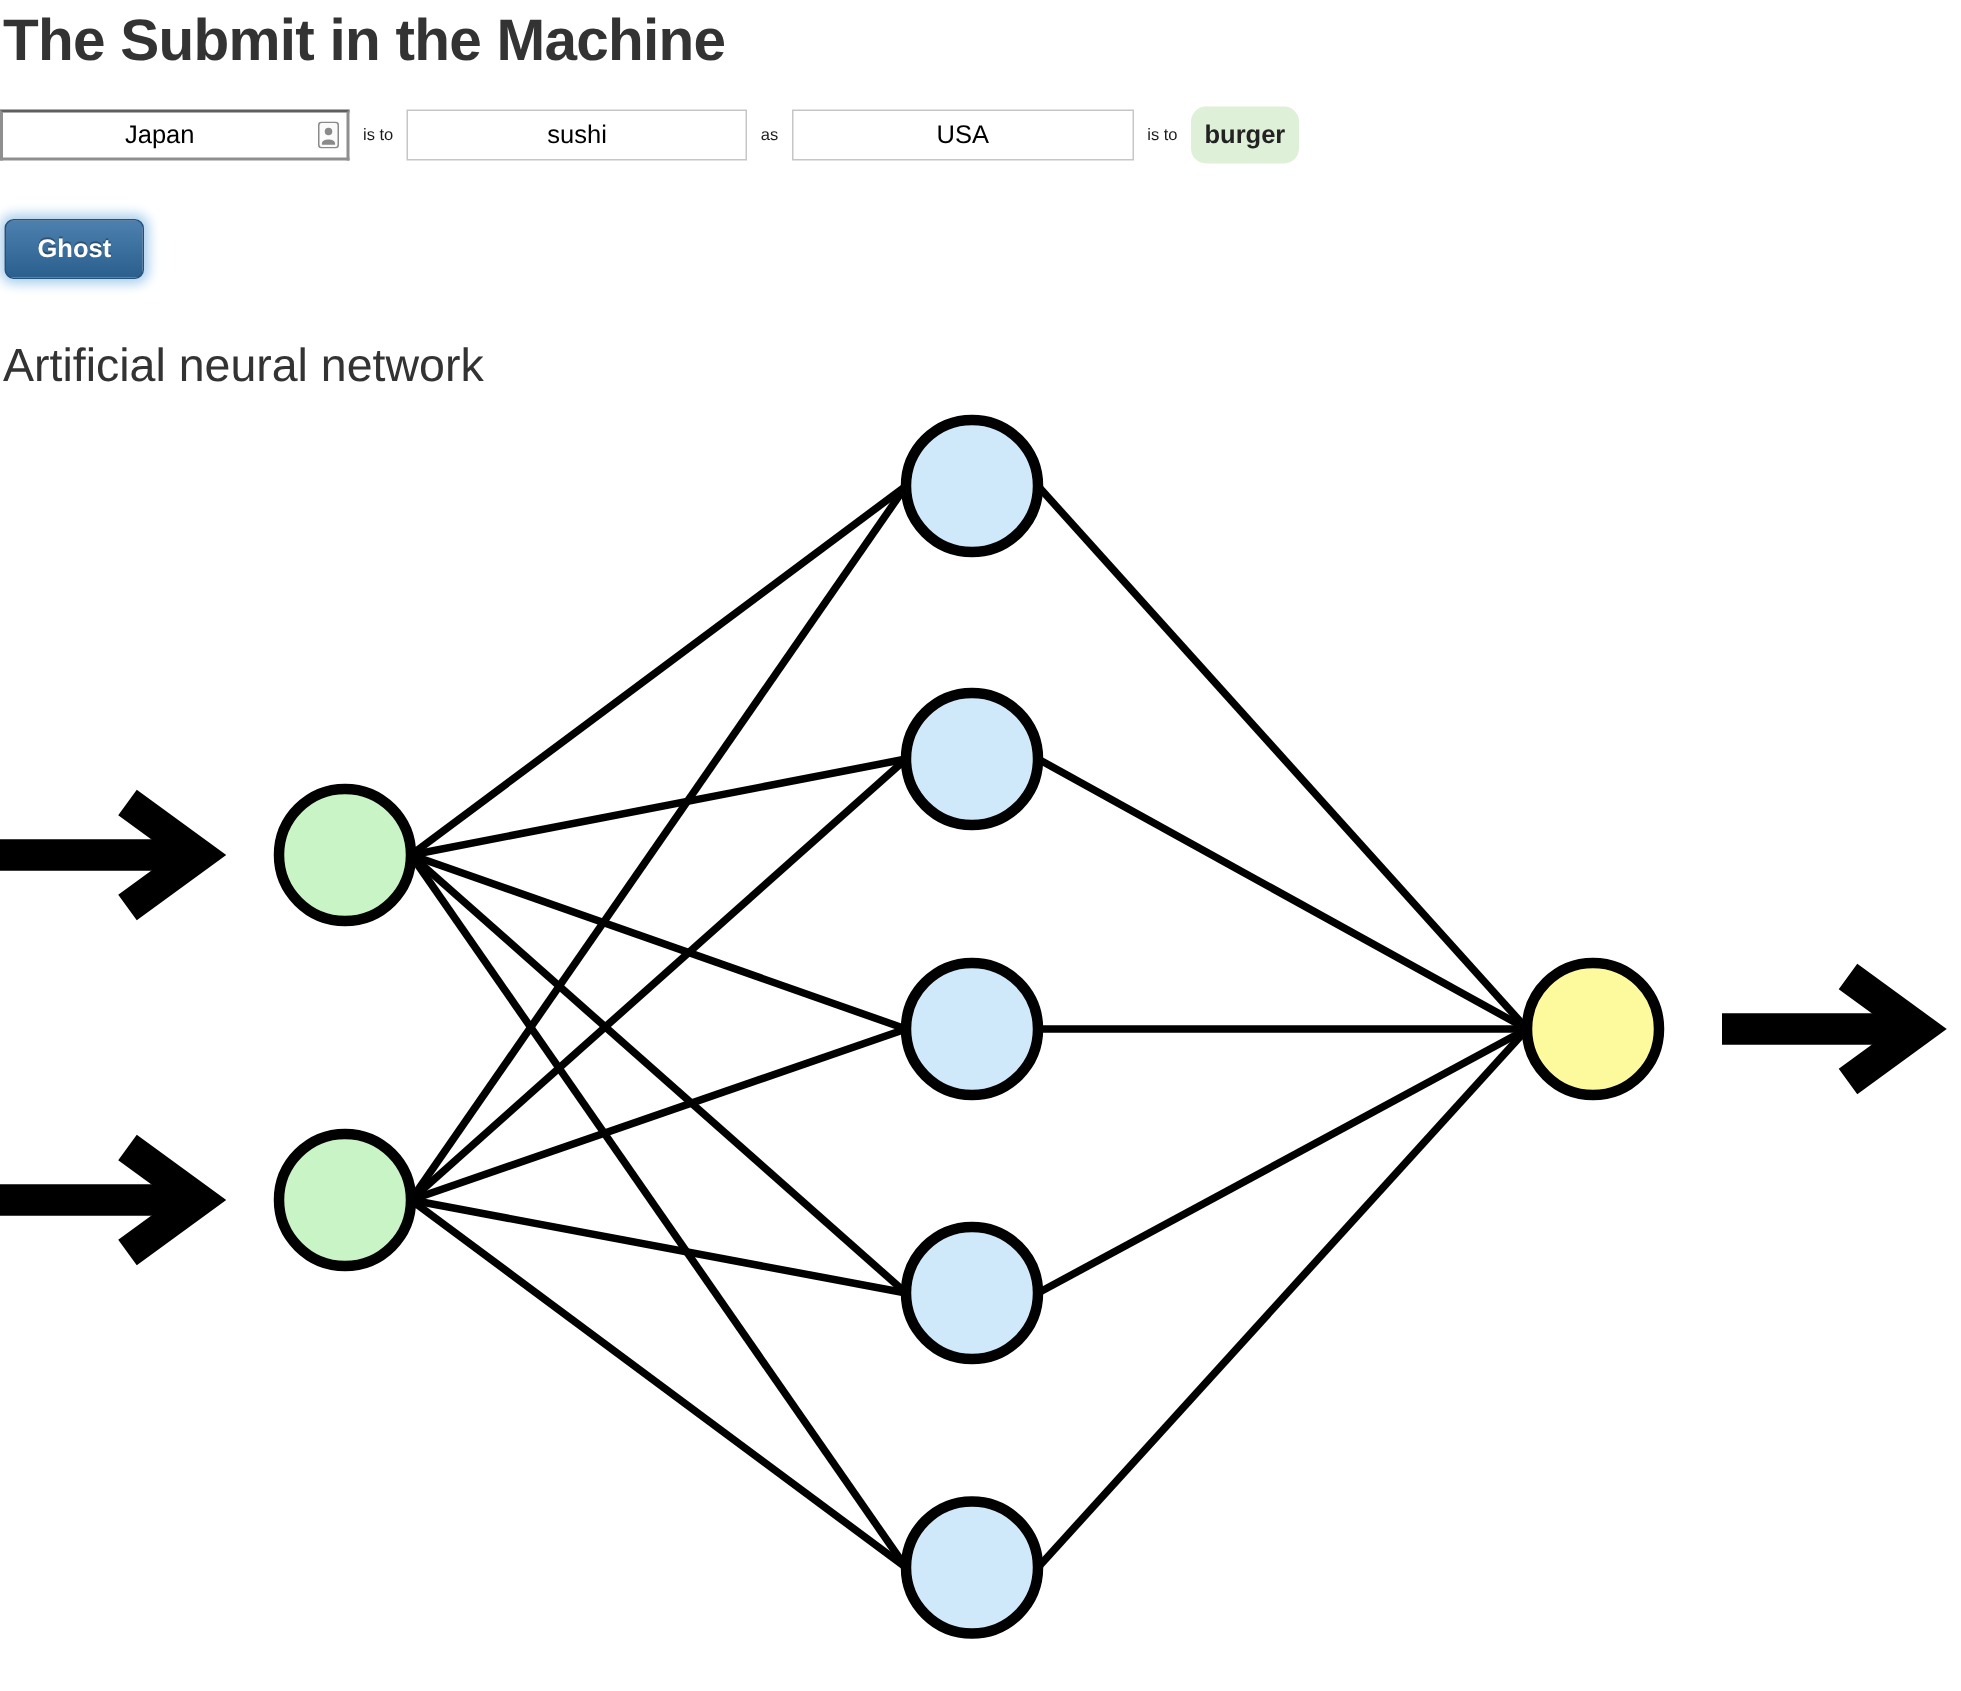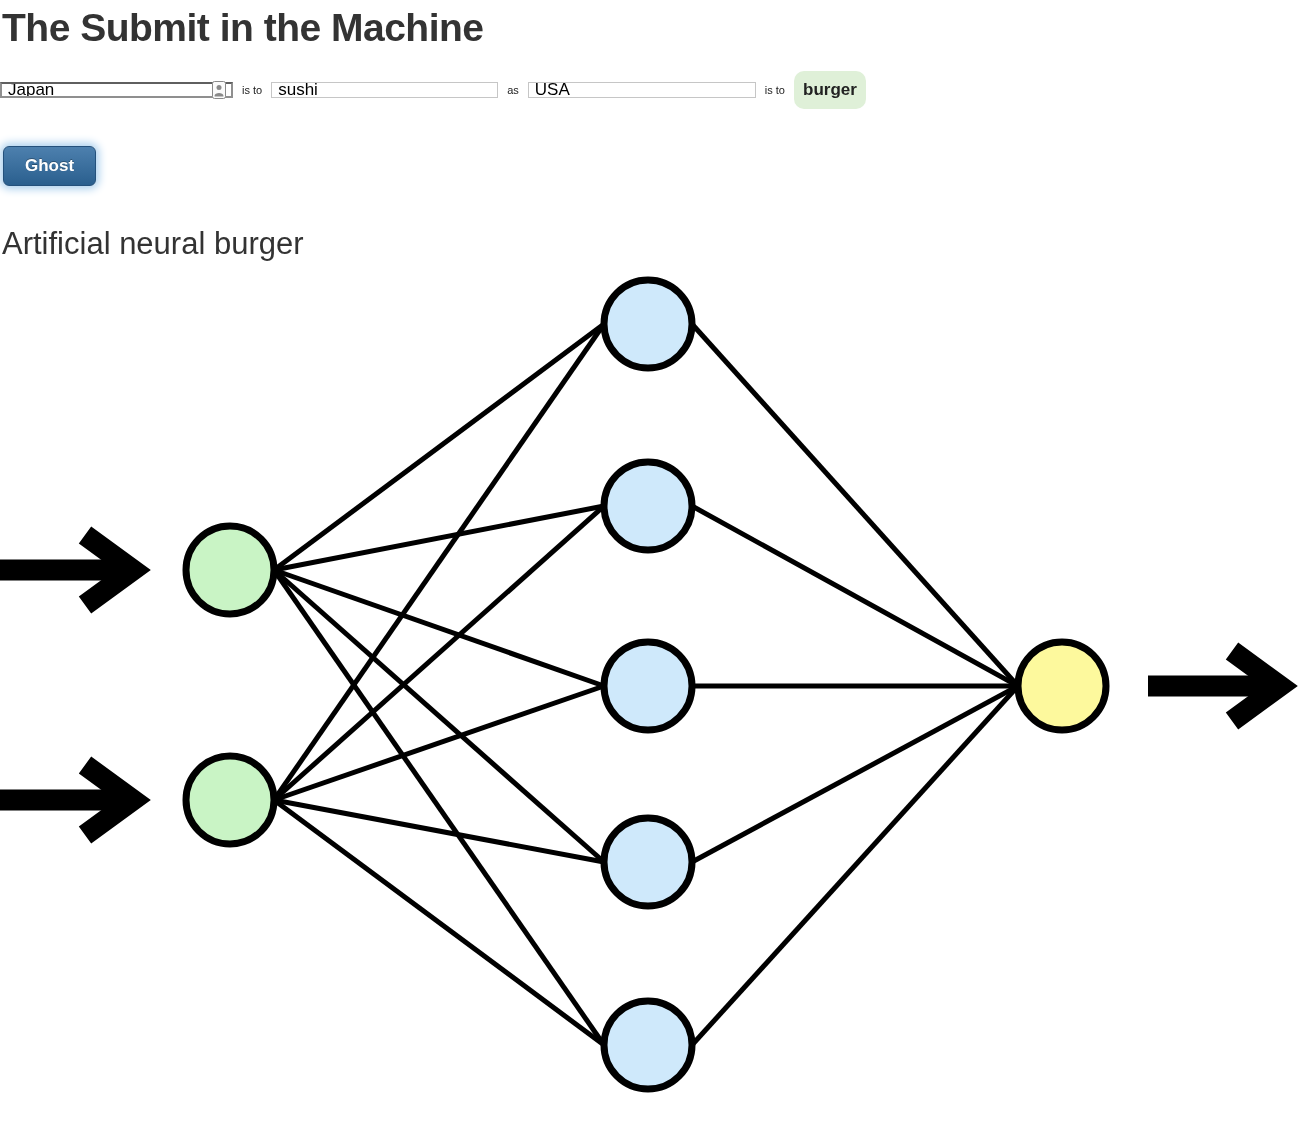--- a/index.html
+++ b/index.html
@@ -15,24 +15,24 @@
   }
   .analogy-row {
     display:flex; align-items:center;
     margin-top:21px; height:38px;
   }
   .input-wrap { position:relative; display:inline-block; }
   .input-wrap.a { width:233px; }
   .input-wrap.b { width:227px; }
   .input-wrap.c { width:228px; }
   input.term {
-    width:100%; height:16px; box-sizing:border-box;
+    width:100%; height:34px; box-sizing:border-box;
     font-family:"Liberation Sans","DejaVu Sans",sans-serif;
     font-size:17px; color:#000; padding:0 6px;
-    border:1px solid #c6c6c6; border-radius:0; background:#fff; outline:none;
+    border:1px solid #c6c6c6; border-radius:0; background:#fff; outline:none;text-align:center;
   }
   .input-wrap.a input.term {
     border:2px solid #8f8f8f; border-top-color:#5f5f5f; padding-right:26px;
   }
   .contact-icon {
     position:absolute; right:7px; top:50%; transform:translateY(-50%);
     display:inline-flex; line-height:0;
   }
   .conn { font-size:11px; color:#1b1b1b; margin:0 9px; white-space:nowrap; }
   .result {
@@ -80,21 +80,21 @@
     <input class="term" type="text" value="USA" style="">
   </span>
   <span class="conn">is to</span>
   <span class="result" style="background: rgb(223, 240, 216);">burger</span>
 </div>
 
 <div class="submit-row">
   <button class="submit">Ghost</button>
 </div>
 
-<h2 class="section-heading">Artificial neural burger</h2>
+<h2 class="section-heading">Artificial neural network</h2>
 
 <svg class="network-svg" width="1307" height="857" viewBox="0 0 1307 857" xmlns="http://www.w3.org/2000/svg">
     <line x1="274" y1="300" x2="604" y2="54" stroke="#000000" stroke-width="5"></line>
     <line x1="274" y1="300" x2="604" y2="236" stroke="#000000" stroke-width="5"></line>
     <line x1="274" y1="300" x2="604" y2="416" stroke="#000000" stroke-width="5"></line>
     <line x1="274" y1="300" x2="604" y2="592" stroke="#000000" stroke-width="5"></line>
     <line x1="274" y1="300" x2="604" y2="775" stroke="#000000" stroke-width="5"></line>
     <line x1="274" y1="530" x2="604" y2="54" stroke="#000000" stroke-width="5"></line>
     <line x1="274" y1="530" x2="604" y2="236" stroke="#000000" stroke-width="5"></line>
     <line x1="274" y1="530" x2="604" y2="416" stroke="#000000" stroke-width="5"></line>

